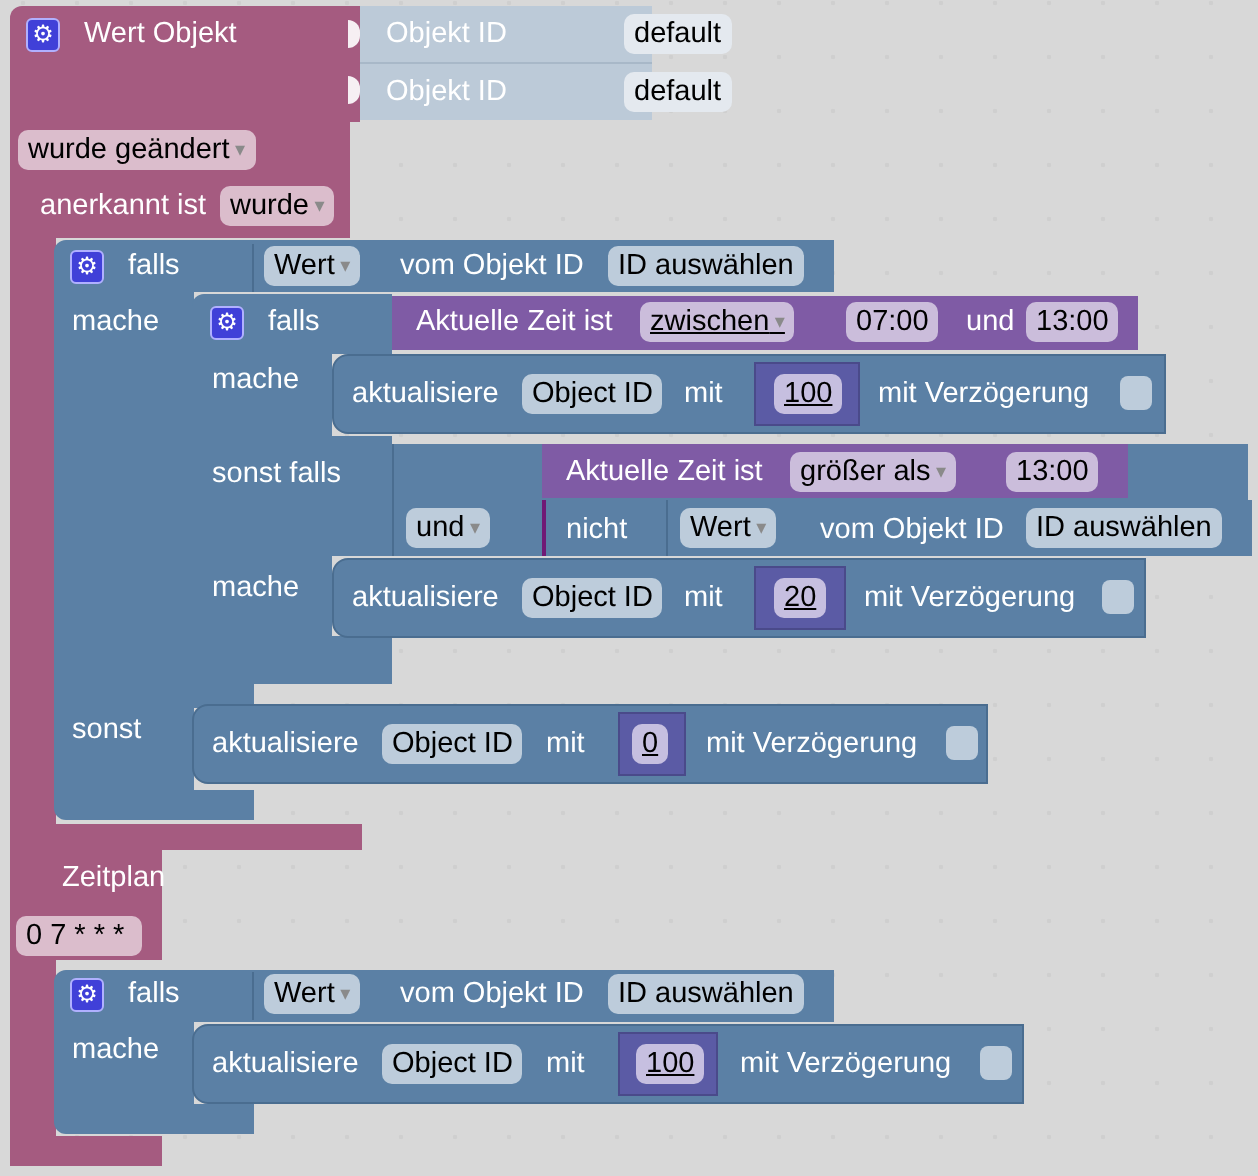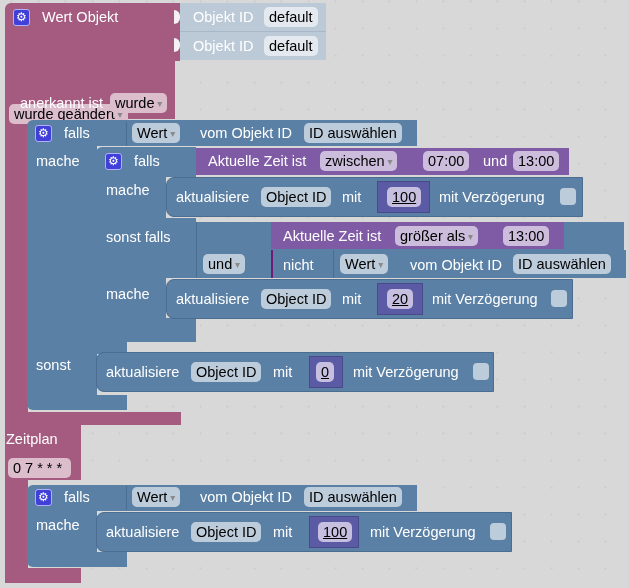--- a/index.html
+++ b/index.html
@@ -23,21 +23,21 @@
   .purple { background:#7f5ba5; }
   .light { background:#bccad8; }
   .txt { position:absolute; color:#fff; font-size:14.5px; white-space:nowrap; line-height:18px; }
   .field {
     position:absolute; height:20px; line-height:20px; border-radius:5px;
     font-size:14.5px; color:#000; padding:0 5px; box-sizing:border-box; white-space:nowrap;
   }
   .f-pink { background:#dbbdcc; }
   .f-blue { background:#bdccdb; }
   .f-purple { background:#cbbddb; }
-  .f-light { background:#e4e9ef; }
+  .f-light { background:#e4e9ef;margin-left:48px; }
   .f-num { background:#c6bfe0;text-decoration:underline; }
   .dd::after { content:" \25BE"; font-size:10px; color:#8a8a8a; vertical-align:1px; }
   .gear {
     position:absolute; width:17px; height:17px; border-radius:3px;
     background:#4040d8; border:1px solid #b0b0ff; box-sizing:border-box;
     color:#fff; font-size:12px; line-height:15px; text-align:center;
   }
   .check {
     position:absolute; width:16px; height:17px; border-radius:4px; background:#bdccdb;
   }
@@ -65,21 +65,21 @@
     <span class="txt" style="left:13px;top:5px;">Objekt ID</span>
     <span class="field f-light" style="left:84px;top:4px;">default</span>
   </div>
   <div class="blk light" style="left:180px;top:32px;width:146px;height:28px;">
     <span class="txt" style="left:13px;top:5px;">Objekt ID</span>
     <span class="field f-light" style="left:84px;top:4px;">default</span>
   </div>
   <div class="notch-in" style="left:174px;top:10px;background:#fff;"></div>
   <div class="notch-in" style="left:174px;top:38px;"></div>
 
-  <span class="field f-pink dd" style="left:9px;top:65px;margin-top:39px;">wurde geändert</span>
+  <span class="field f-pink dd" style="left:9px;top:65px;">wurde geändert</span>
   <span class="txt" style="left:20px;top:94px;">anerkannt ist</span>
   <span class="field f-pink dd" style="left:110px;top:93px;">wurde</span>
 </div>
 
 <div>
   <div class="blk blue" style="left:27px;top:120px;width:390px;height:26px;border-radius:6px 0 0 0;"></div>
   <div class="blk blue" style="left:27px;top:146px;width:70px;height:264px;border-radius:0 0 0 6px;"></div>
   <div class="blk blue" style="left:97px;top:340px;width:30px;height:14px;"></div>
   <div class="blk blue" style="left:97px;top:395px;width:30px;height:15px;"></div>
 
@@ -100,21 +100,21 @@
   <div class="blk blue" style="left:166px;top:218px;width:30px;height:60px;"></div>
   <div class="blk blue" style="left:196px;top:222px;width:75px;height:55px;"></div>
   <div class="blk blue" style="left:166px;top:318px;width:30px;height:24px;"></div>
   <div class="blk blue" style="left:96px;top:318px;width:30px;height:24px;"></div>
 
   <div class="gear" style="left:105px;top:153px;">⚙</div>
   <span class="txt" style="left:134px;top:152px;">falls</span>
 
   <div class="blk purple" style="left:196px;top:148px;width:373px;height:27px;">
     <span class="txt" style="left:12px;top:4px;">Aktuelle Zeit ist</span>
-    <span class="field f-purple dd" style="left:124px;top:3px;">zwischen</span>
+    <span class="field f-purple dd" style="left:124px;top:3px;text-decoration:underline;">zwischen</span>
     <span class="field f-purple" style="left:227px;top:3px;">07:00</span>
     <span class="txt" style="left:287px;top:4px;">und</span>
     <span class="field f-purple" style="left:317px;top:3px;">13:00</span>
   </div>
 
   <span class="txt" style="left:106px;top:181px;">mache</span>
 
   <div class="blk blue" style="left:166px;top:177px;width:417px;height:40px;border-radius:8px 0 0 8px;border:1px solid #4a6d90;">
     <span class="txt" style="left:9px;top:10px;">aktualisiere</span>
     <span class="field f-blue" style="left:94px;top:9px;">Object ID</span>
@@ -166,21 +166,21 @@
     <span class="field f-num" style="left:6px;top:5px;">0</span>
   </div>
   <span class="txt" style="left:256px;top:10px;">mit Verzögerung</span>
   <div class="check" style="left:376px;top:10px;"></div>
 </div>
 
 <div>
   <div class="blk pink" style="left:5px;top:425px;width:76px;height:55px;"></div>
   <div class="blk pink" style="left:5px;top:480px;width:23px;height:100px;"></div>
   <div class="blk pink" style="left:5px;top:568px;width:76px;height:15px;"></div>
-  <span class="txt" style="left:6px;top:430px;text-align:right;">Zeitplan</span>
+  <span class="txt" style="left:31px;top:430px;text-align:right;">Zeitplan</span>
   <span class="field f-pink" style="left:8px;top:458px;width:63px;">0 7 * * *</span>
 
   <div class="blk blue" style="left:27px;top:485px;width:390px;height:26px;border-radius:6px 0 0 0;"></div>
   <div class="blk blue" style="left:27px;top:511px;width:70px;height:56px;border-radius:0 0 0 6px;"></div>
   <div class="blk blue" style="left:97px;top:552px;width:30px;height:15px;"></div>
   <div class="gear" style="left:35px;top:489px;">⚙</div>
   <span class="txt" style="left:64px;top:488px;">falls</span>
   <div class="blk" style="left:126px;top:486px;width:290px;height:24px;background:#5b80a5;border-left:1px solid #4a6d90;"></div>
   <span class="field f-blue dd" style="left:132px;top:487px;">Wert</span>
   <span class="txt" style="left:200px;top:488px;">vom Objekt ID</span>

